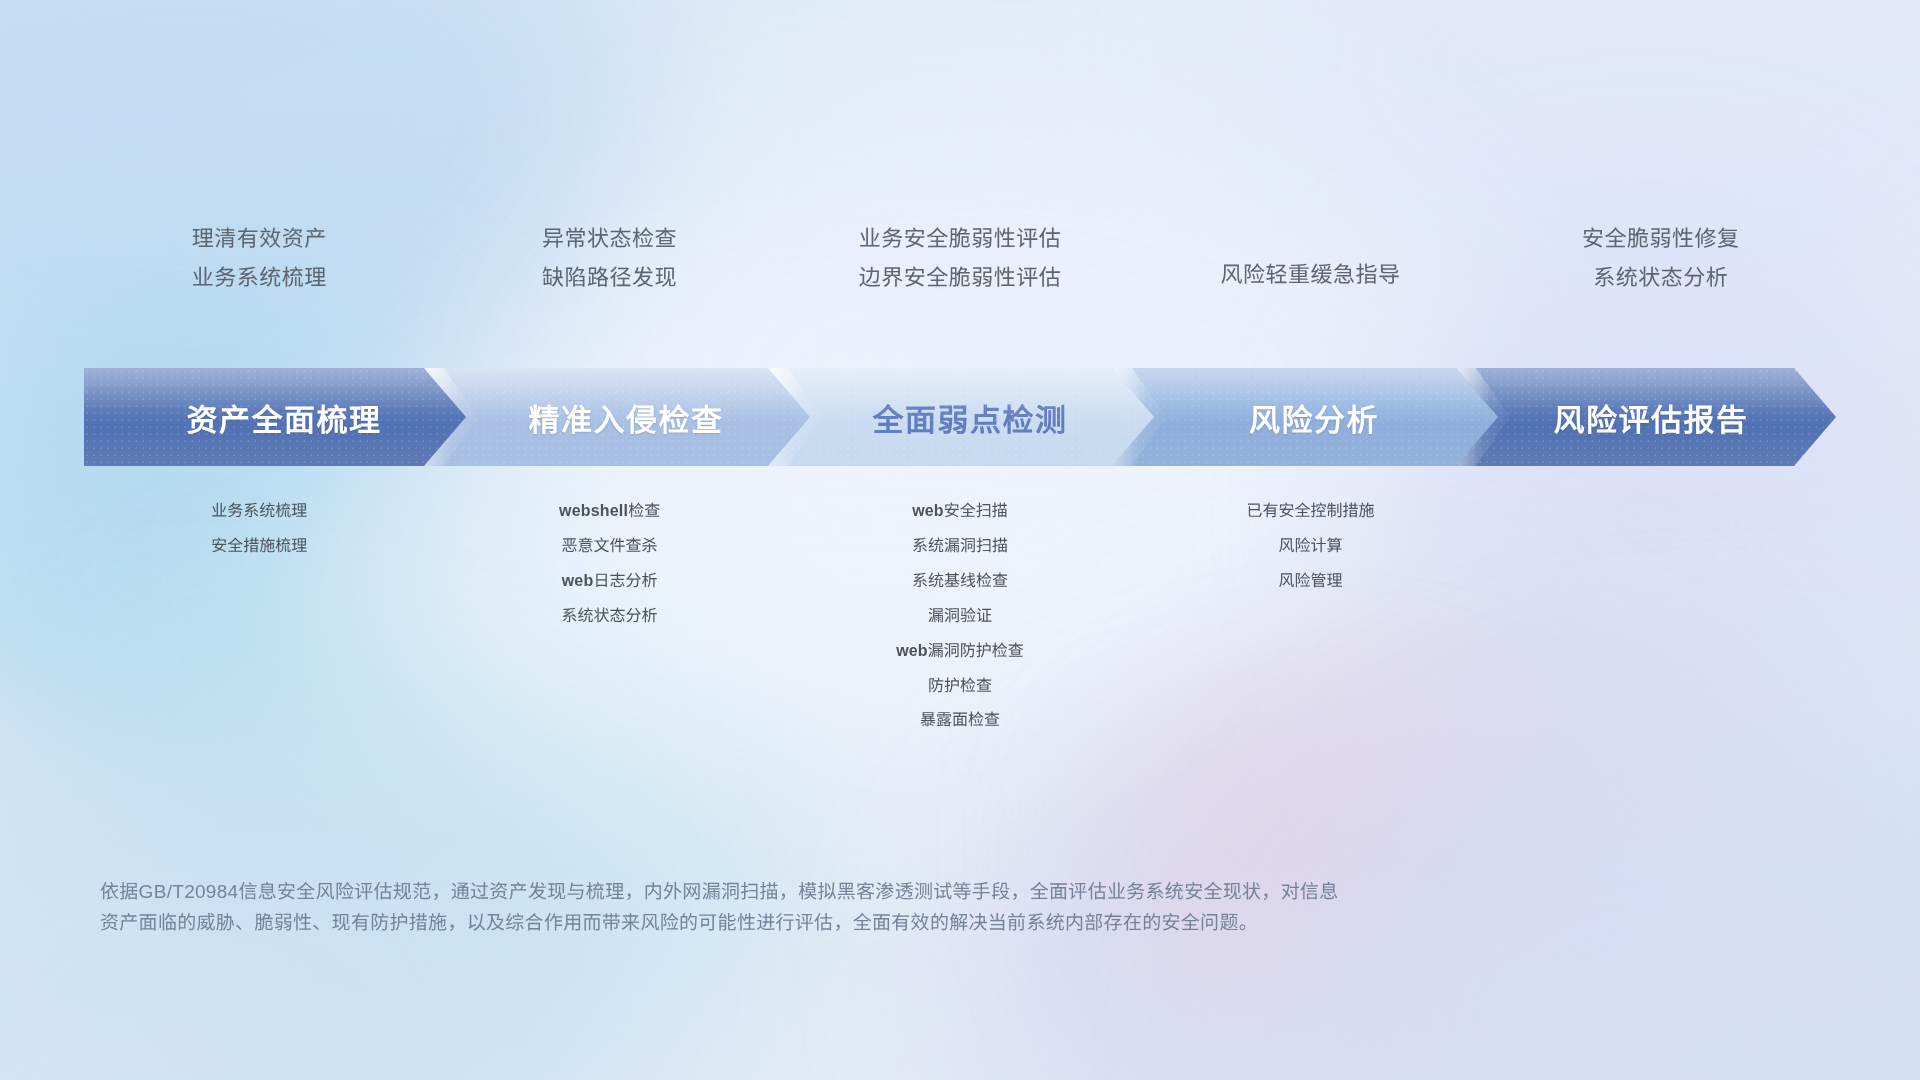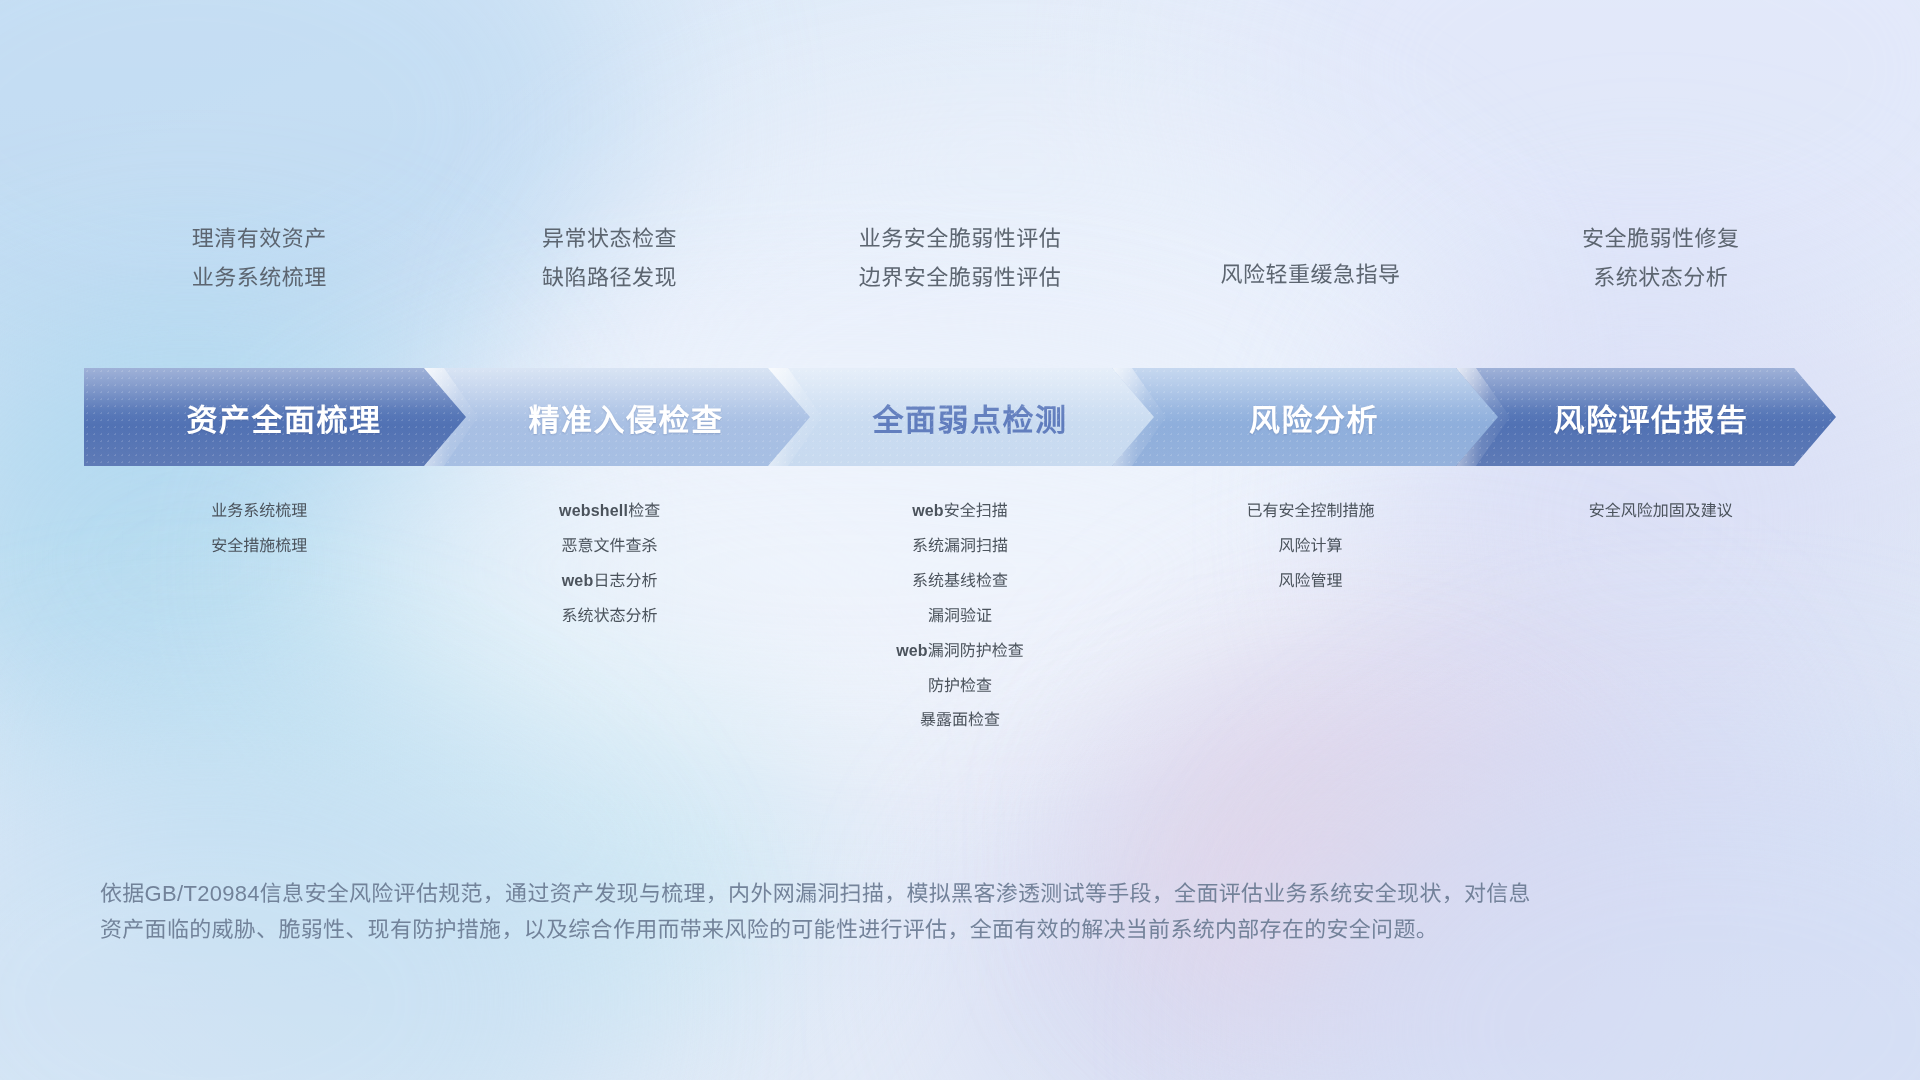--- a/index.html
+++ b/index.html
@@ -152,21 +152,21 @@
   .bot-cell .b-line { white-space: nowrap; }
   .bot-cell .b-line.lead-bold .lat { font-weight: bold; letter-spacing: .2px; }
 
   
   #footer {
     position: absolute;
     left: 100px;
     top: 876px;
     width: 1520px;
     color: #6b7b93;
-    font-size: 22px;
+    font-size: 19px;
     line-height: 1.65;
     letter-spacing: .3px;
     opacity: .92;
   }
   #footer .f-line { display: block; }
 </style>
 </head>
 <body>
 
 <div id="stage">
@@ -277,23 +277,20 @@
         <span class="b-line"><span class="lat"></span><span class="han">防护检查</span></span>
         <span class="b-line"><span class="lat"></span><span class="han">暴露面检查</span></span>
       </div>
 
       <div class="bot-cell">
         <span class="b-line"><span class="lat"></span><span class="han">已有安全控制措施</span></span>
         <span class="b-line"><span class="lat"></span><span class="han">风险计算</span></span>
         <span class="b-line"><span class="lat"></span><span class="han">风险管理</span></span>
       </div>
 
-      <div class="bot-cell">
-        <span class="b-line"><span class="lat"></span><span class="han">安全风险加固及建议</span></span>
-      </div>
     </div>
 
     <div id="footer">
       <span class="f-line">依据GB/T20984信息安全风险评估规范，通过资产发现与梳理，内外网漏洞扫描，模拟黑客渗透测试等手段，全面评估业务系统安全现状，对信息</span>
       <span class="f-line">资产面临的威胁、脆弱性、现有防护措施，以及综合作用而带来风险的可能性进行评估，全面有效的解决当前系统内部存在的安全问题。</span>
     </div>
 
   </div>
 </div>
 

